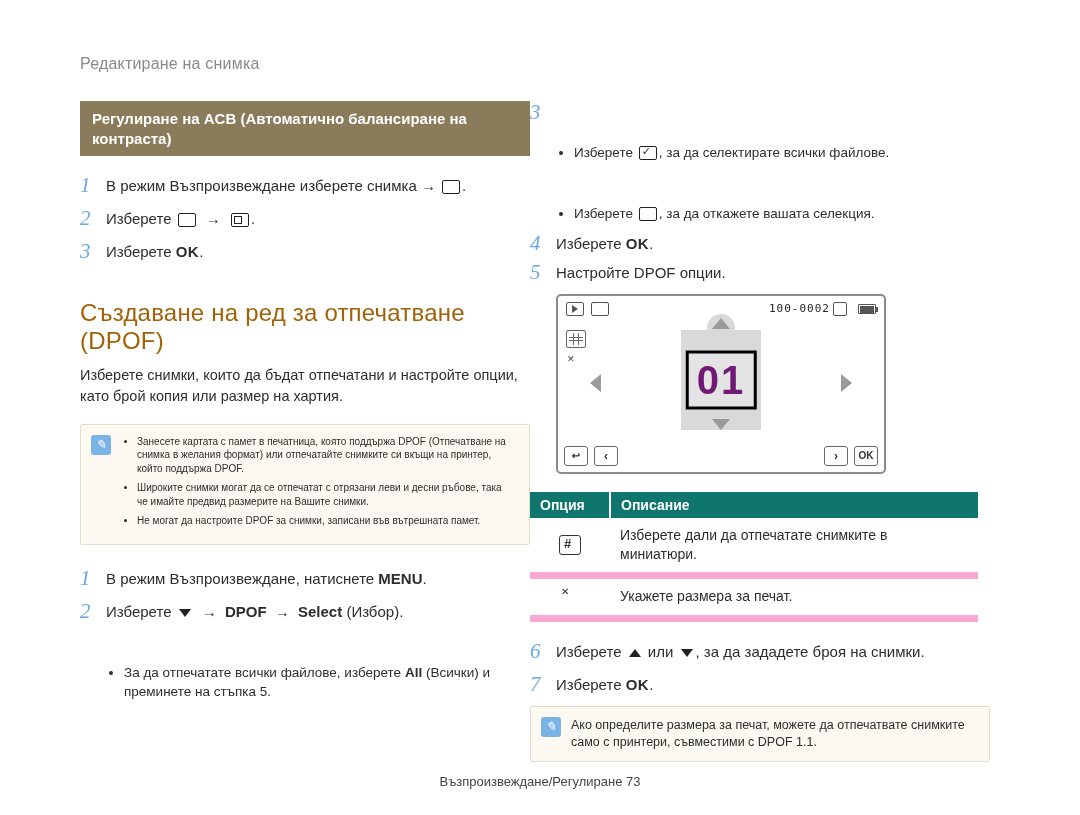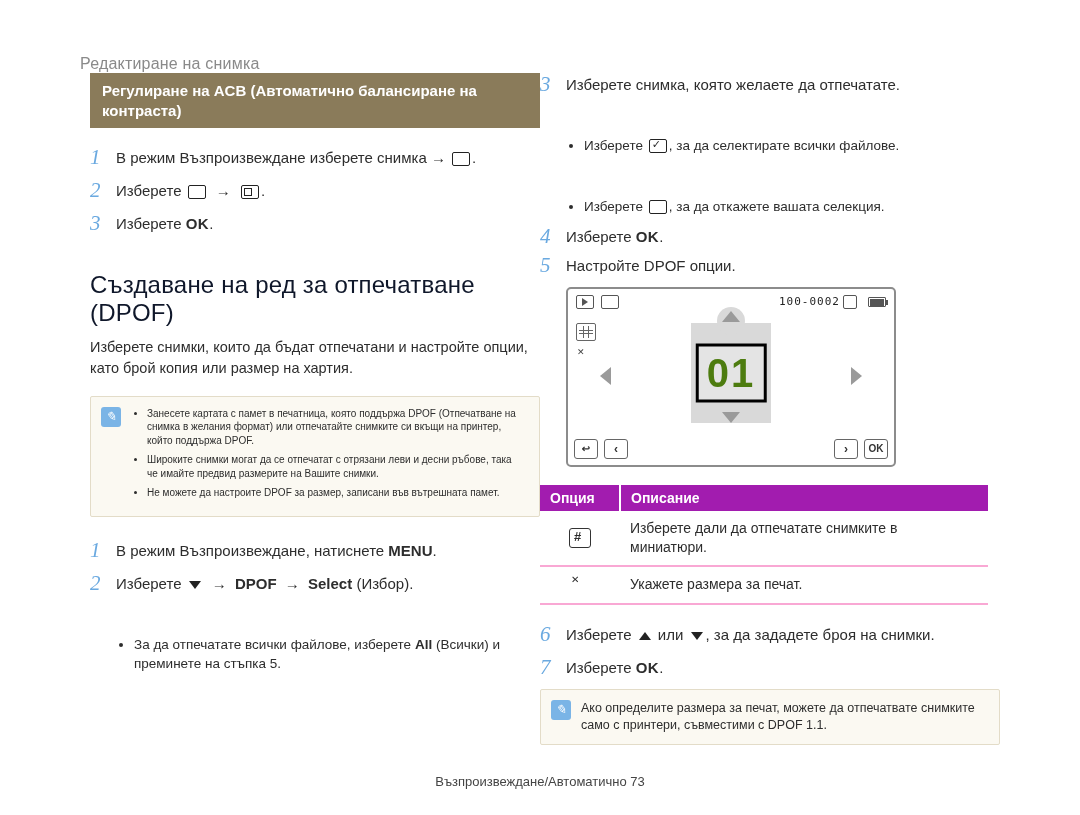--- a/index.html
+++ b/index.html
@@ -8,25 +8,25 @@
     width: 1080px;
     height: 815px;
     padding: 55px 70px 30px 80px;
     position: relative;
     color: #2d2d2d;
   }
   .page-header {
     color: #8a8a8a;
     font-size: 16px;
     font-weight: 400;
+    margin-bottom: 28px;
     letter-spacing: 0.2px;
   }
   .columns {
     display: flex;
-    justify-content: center;
   }
   .col { width: 450px; }
   .col-right { width: 460px; }
 
   .banner {
     background: #8a7b5a;
     color: #fff;
     padding: 8px 12px;
     font-size: 15px;
     font-weight: 700;
@@ -56,21 +56,21 @@
   }
   .step-body ul.bullets {
     list-style: disc;
     margin-left: 18px;
     margin-top: 4px;
     font-size: 13.5px;
   }
   .step-body ul.bullets li { margin-bottom: 2px; margin-top: 42px; }
 
   .section-title {
-    color: #0f172a;
+    color: #a16207;
     font-size: 24px;
     font-weight: 400;
     margin: 36px 0 10px 0;
     letter-spacing: 0.2px;
   }
   .section-sub {
     font-size: 14.5px;
     line-height: 1.4;
     margin-bottom: 18px;
   }
@@ -186,21 +186,21 @@
     position: absolute; left: 50%; top: 50%; transform: translate(-50%,-50%);
     width: 80px; height: 100px; background: #d9d9d9;
   }
   .silhouette::before{
     content:""; position:absolute; left:50%; transform:translateX(-50%);
     top:-16px; width:28px; height:28px; background:#d9d9d9; border-radius:50%;
   }
   .sp-center .num {
     position:absolute; left:50%; top:50%; transform:translate(-50%,-50%);
     font-size: 40px; font-weight: 800; font-family: Arial, sans-serif; letter-spacing: 2px;
-    color:#4d7c0f;
+    color:#701a75;
     border:3px solid #000;
     padding: 4px 8px;
     background: rgba(255,255,255,0.3);
   }
   .sp-arrow {
     position:absolute; width:0;height:0;
     border-top:9px solid transparent;
     border-bottom:9px solid transparent;
   }
   .sp-arrow.left{ left:32px; top:78px; border-right:11px solid #9a9a9a; }
@@ -226,32 +226,32 @@
   }
   .sp-btn .chev{ font-size:12px; }
 
   .option-table {
     border-collapse: collapse;
     width: 448px;
     margin: 0 0 18px 0;
     font-size: 14px;
   }
   .option-table th {
-    background: #a21caf;
+    background: #0f766e;
     color: #fff;
     text-align: left;
     font-weight: 700;
     padding: 5px 10px;
     font-size: 14px;
     border-right: 2px solid #fff;
   }
   .option-table th:last-child{border-right:none;}
   .option-table th.opt{ width:80px; }
   .option-table td {
-    border-bottom: 2px solid #f9a8d4;
+    border-bottom: 7px solid #f9a8d4;
     padding: 8px 10px;
     vertical-align: middle;
     line-height: 1.35;
   }
   .tbl-icon {
     display:inline-block; width:22px; height:20px; border:1.5px solid #333; border-radius:3px;
     position:relative; vertical-align:middle;
   }
   .tbl-icon.hash::before{
     content:"#"; position:absolute; left:4px; top:-1px; font-size:13px; font-weight:700;
@@ -331,21 +331,21 @@
       </ol>
 
       <h2 class="section-title">Създаване на ред за отпечатване (DPOF)</h2>
       <p class="section-sub">Изберете снимки, които да бъдат отпечатани и настройте опции, като брой копия или размер на хартия.</p>
 
       <div class="notebox">
         <div class="note-icon">✎</div>
         <ul class="bullets">
           <li>Занесете картата с памет в печатница, която поддържа DPOF (Отпечатване на снимка в желания формат) или отпечатайте снимките си вкъщи на принтер, който поддържа DPOF.</li>
           <li>Широките снимки могат да се отпечатат с отрязани леви и десни ръбове, така че имайте предвид размерите на Вашите снимки.</li>
-          <li>Не можете да настроите DPOF за размер, записани във вътрешната памет.</li>
+          <li>Не могат да настроите DPOF за снимки, записани във вътрешната памет.</li>
         </ul>
       </div>
 
       <ol class="step-list">
         <li>
           <span class="step-num">1</span>
           <span class="step-body">
             <span>В режим Възпроизвеждане, натиснете </span><span class="bold">MENU</span><span>.</span>
           </span>
         </li>
@@ -367,21 +367,20 @@
       </ol>
 
     </div>
 
     <div class="col col-right">
 
       <ol class="step-list">
         <li class="tight">
           <span class="step-num">3</span>
           <span class="step-body">
-            <span>Изберете снимка, която желаете да отпечатате.</span>
             <ul class="bullets">
               <li>
                 <span>Изберете </span><span class="inline-icon ic-check"></span><span>, за да селектирате всички файлове.</span>
               </li>
               <li>
                 <span>Изберете </span><span class="inline-icon ic-neg"></span><span>, за да откажете вашата селекция.</span>
               </li>
             </ul>
           </span>
         </li>
@@ -471,17 +470,17 @@
 
       <div class="notebox">
         <div class="note-icon">✎</div>
         <div class="plain">Ако определите размера за печат, можете да отпечатвате снимките само с принтери, съвместими с DPOF 1.1.</div>
       </div>
 
     </div>
   </div>
 
   <div class="footer">
-    <span>Възпроизвеждане/Автоматично</span>
+    <span>Възпроизвеждане/Регулиране</span>
     <span class="pg">73</span>
   </div>
 
 </div>
 
 </body></html>

